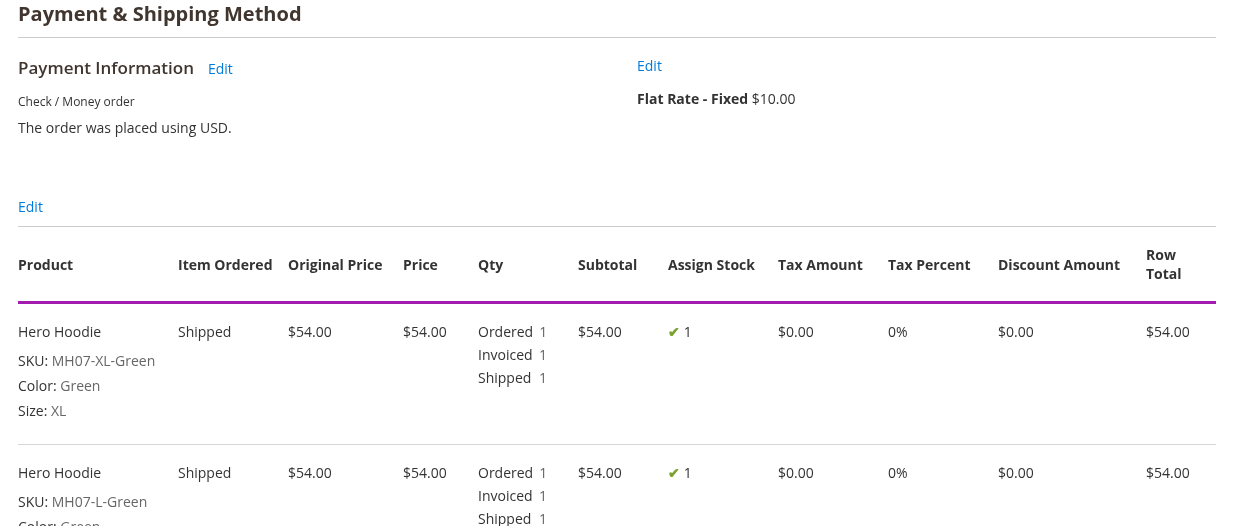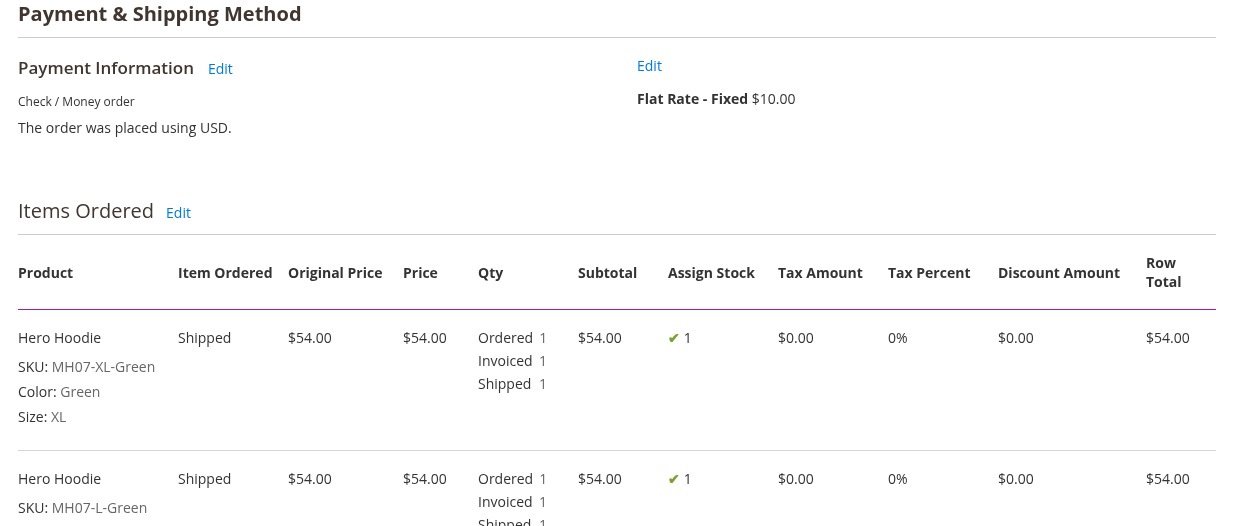--- a/index.html
+++ b/index.html
@@ -58,21 +58,21 @@
     table.items {
       width: 100%;
       border-collapse: collapse;
       font-size: 14px;
     }
     table.items th {
       text-align: left;
       font-weight: 700;
       color: #333;
       padding: 18px 10px 18px 0;
-      border-bottom: 1px solid #a21caf;
+      border-bottom: 3px solid #a21caf;
     }
     table.items th:first-child { padding-left: 0; }
     table.items td {
       vertical-align: top;
       padding: 18px 10px 18px 0;
       border-bottom: 1px solid #d6d6d6;
       color: #333;
     }
     table.items tbody tr:last-child td { border-bottom: none; }
     table.items td:first-child { padding-left: 0; }
@@ -116,21 +116,20 @@
       <span class="edit-link">Edit</span>
     </div>
     <div class="ship-line">
       <span class="bold">Flat Rate - Fixed</span>
       <span>$10.00</span>
     </div>
   </div>
 </div>
 
 <div class="items-title">
-  <span>Items Ordered</span>
   <span class="edit-link">Edit</span>
 </div>
 
 <table class="items">
   <thead>
     <tr>
       <th class="col-product">Product</th>
       <th class="col-status">Item Ordered</th>
       <th class="col-oprice">Original Price</th>
       <th class="col-price">Price</th>

